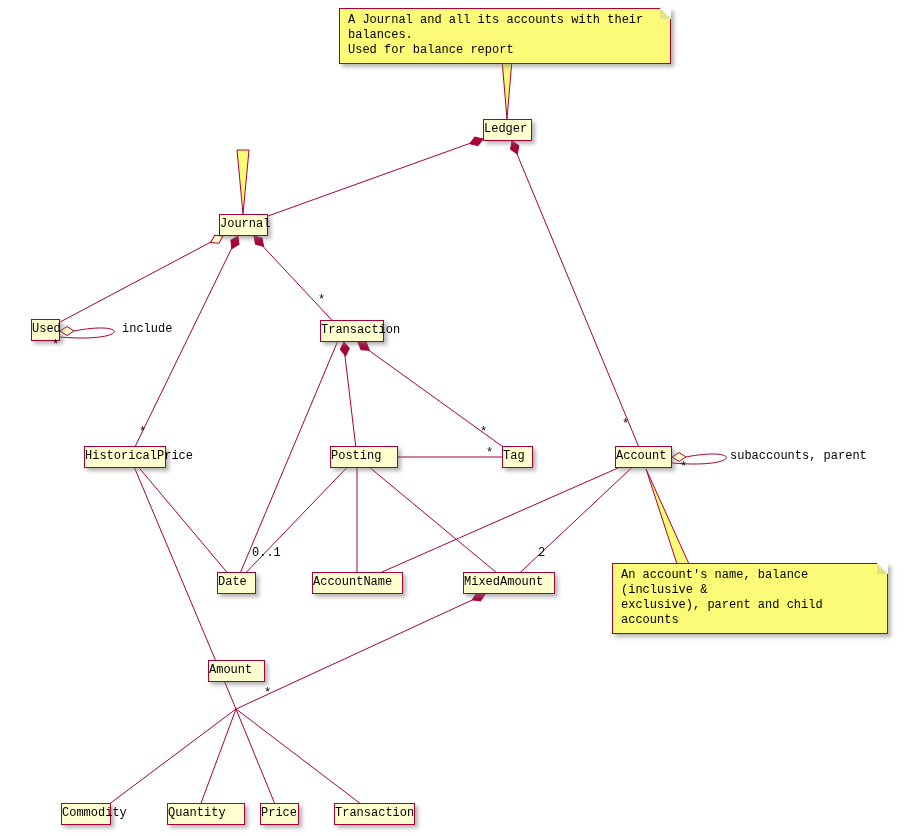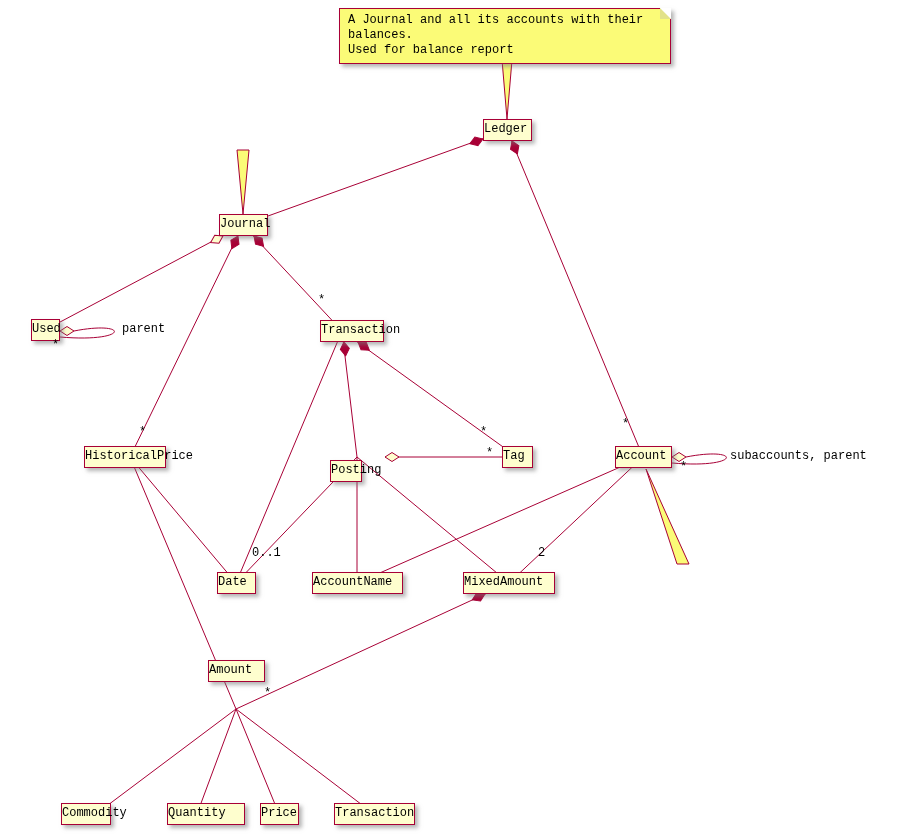--- a/index.html
+++ b/index.html
@@ -75,39 +75,41 @@
     <g fill="#FEFECE" stroke="#A80036" stroke-width="1">
       <polygon points="0,0 7,-4.5 14,0 7,4.5" transform="translate(223,236) rotate(152.1)"></polygon>
       <polygon points="0,0 7,-4.5 14,0 7,4.5" transform="translate(385,457)"></polygon>
       <polygon points="0,0 7,-4.5 14,0 7,4.5" transform="translate(60,331)"></polygon>
       <polygon points="0,0 7,-4.5 14,0 7,4.5" transform="translate(672,457)"></polygon>
     </g>
   </svg>
 
   <div class="uml-note" style="left:339px;top:8px;width:332px">A Journal and all its accounts with their balances.
 Used for balance report</div>
+  <div class="uml-note" style="left:612px;top:563px;width:276px">An account's name, balance (inclusive &amp;
+exclusive), parent and child accounts</div>
 
   <div class="uml-class" style="left:483px;top:119px;width:49px">Ledger</div>
   <div class="uml-class" style="left:219px;top:214px;width:49px">Journal</div>
   <div class="uml-class" style="left:31px;top:319px;width:29px">Used</div>
   <div class="uml-class" style="left:320px;top:320px;width:64px">Transaction</div>
   <div class="uml-class" style="left:84px;top:446px;width:82px">HistoricalPrice</div>
-  <div class="uml-class" style="left:330px;top:460px;width:32px">Posting</div>
+  <div class="uml-class" style="left:330px;top:446px;width:68px">Posting</div>
   <div class="uml-class" style="left:502px;top:446px;width:31px">Tag</div>
   <div class="uml-class" style="left:615px;top:446px;width:57px">Account</div>
   <div class="uml-class" style="left:217px;top:572px;width:39px">Date</div>
   <div class="uml-class" style="left:312px;top:572px;width:91px">AccountName</div>
   <div class="uml-class" style="left:463px;top:572px;width:92px">MixedAmount</div>
   <div class="uml-class" style="left:208px;top:660px;width:57px">Amount</div>
   <div class="uml-class" style="left:61px;top:803px;width:50px">Commodity</div>
   <div class="uml-class" style="left:167px;top:803px;width:78px">Quantity</div>
   <div class="uml-class" style="left:260px;top:803px;width:39px">Price</div>
   <div class="uml-class" style="left:334px;top:803px;width:81px">Transaction</div>
 
-  <div class="edge-label" style="left:122px;top:322px">parent</div>
+  <div class="edge-label" style="left:122px;top:322px">include</div>
   <div class="edge-label" style="left:730px;top:449px">subaccounts, parent</div>
   <div class="edge-label" style="left:52px;top:338px">*</div>
   <div class="edge-label" style="left:318px;top:293px">*</div>
   <div class="edge-label" style="left:139px;top:425px">*</div>
   <div class="edge-label" style="left:480px;top:425px">*</div>
   <div class="edge-label" style="left:486px;top:446px">*</div>
   <div class="edge-label" style="left:622px;top:417px">*</div>
   <div class="edge-label" style="left:680px;top:460px">*</div>
   <div class="edge-label" style="left:252px;top:546px">0..1</div>
   <div class="edge-label" style="left:538px;top:546px">2</div>

